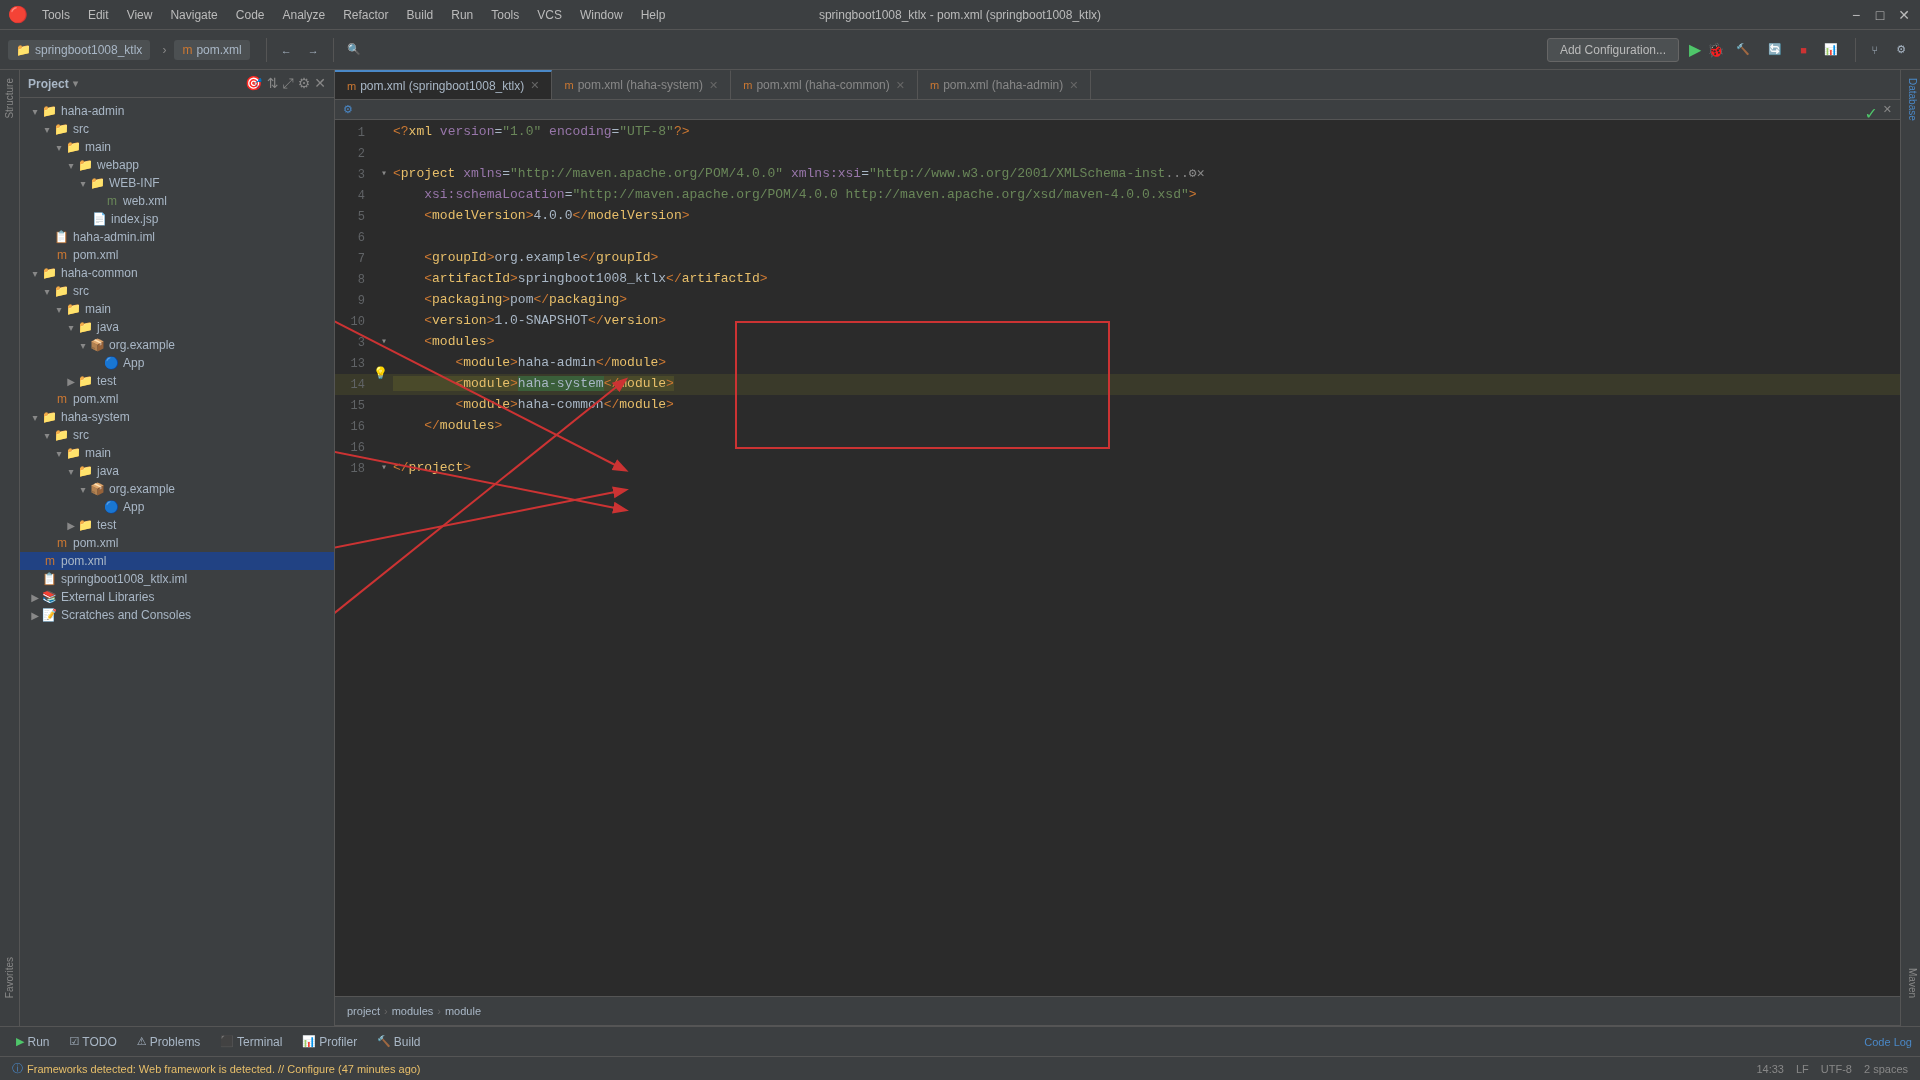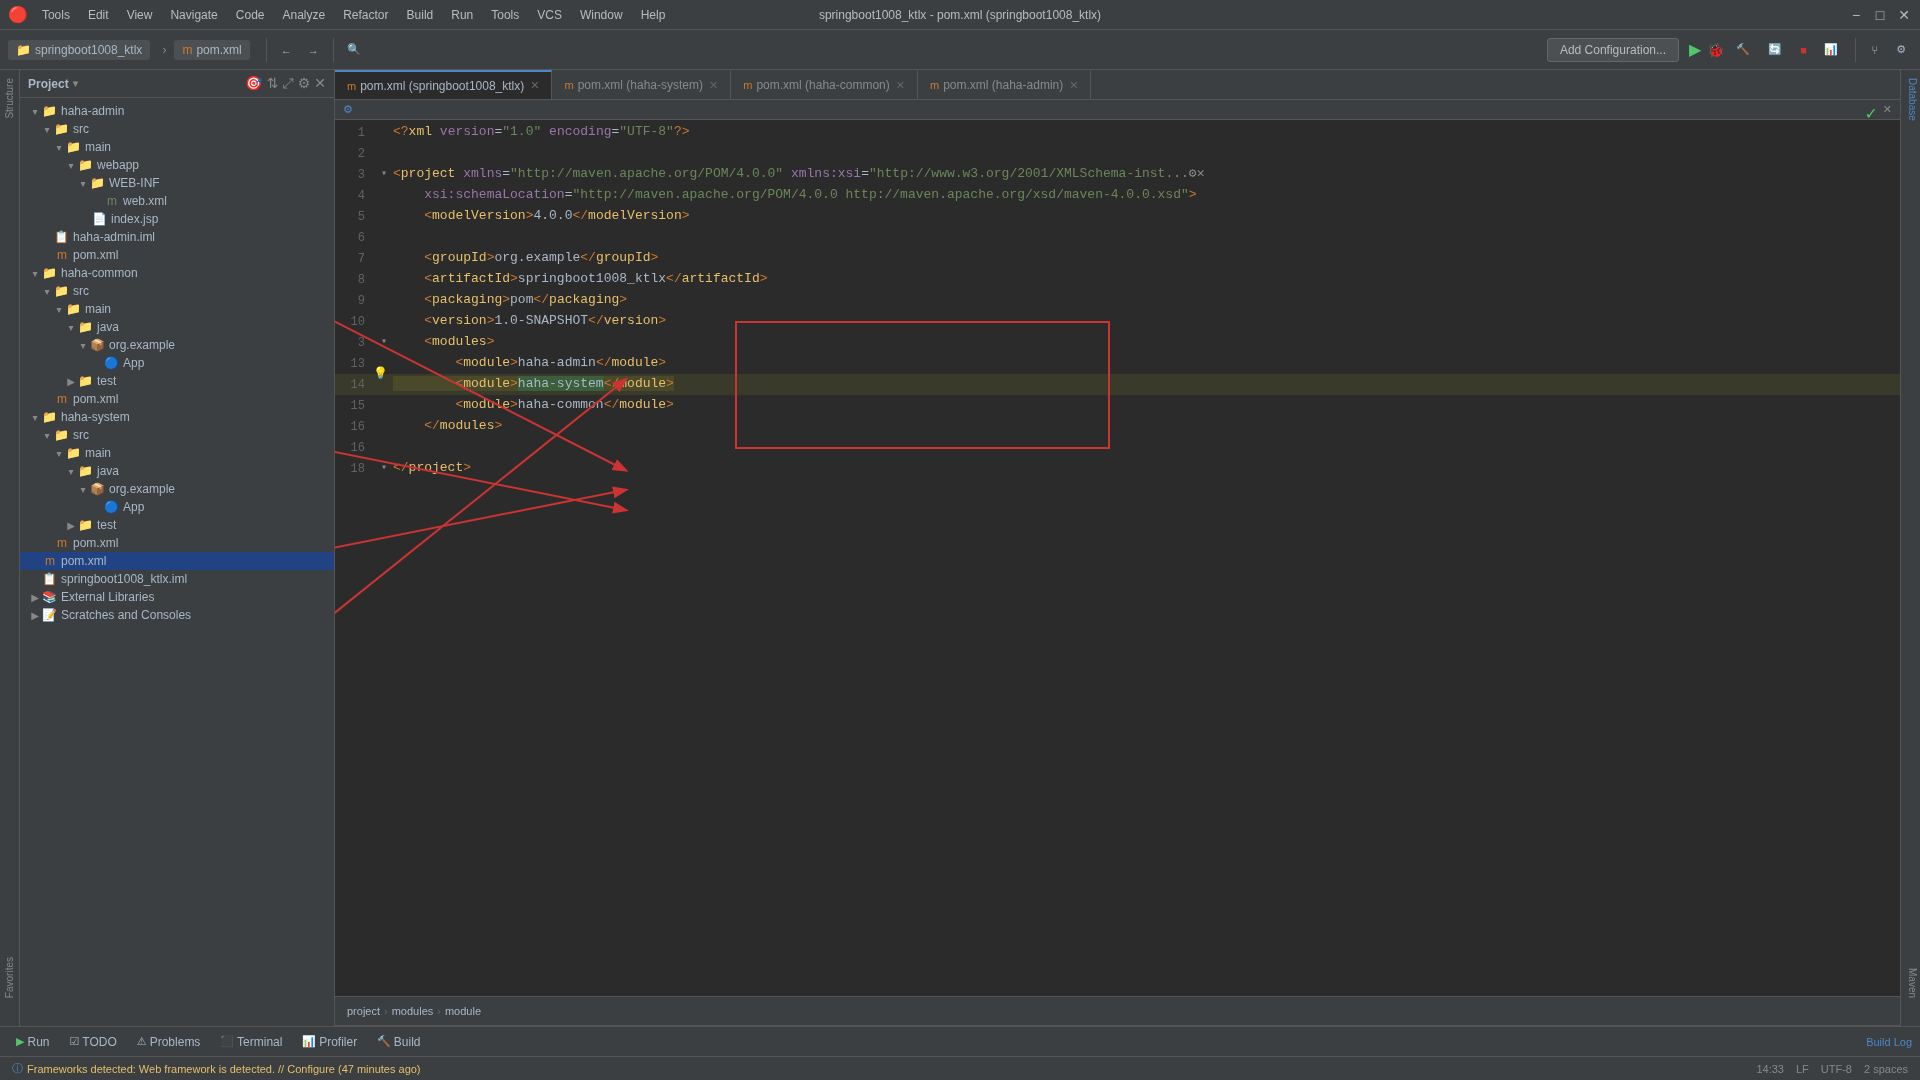--- a/index.html
+++ b/index.html
@@ -605,21 +605,21 @@
     </div>
     <div class="bottom-btn">
       <span class="bottom-btn-icon">📊</span>
       <span>Profiler</span>
     </div>
     <div class="bottom-btn">
       <span class="bottom-btn-icon">🔨</span>
       <span>Build</span>
     </div>
     <div class="bottom-right">
-      <span style="color:#4a88c7;cursor:pointer;">Build Log</span>
+      <span style="color:#4a88c7;cursor:pointer;">Code Log</span>
     </div>
   </div>
 
   <div class="status-bar">
     <span class="status-warning">
       <span style="color:#4a88c7;">ⓘ</span>
       <span>Frameworks detected: Web framework is detected. // Configure (47 minutes ago)</span>
     </span>
     <div class="status-right">
       <span style="cursor:pointer;">14:33</span>

